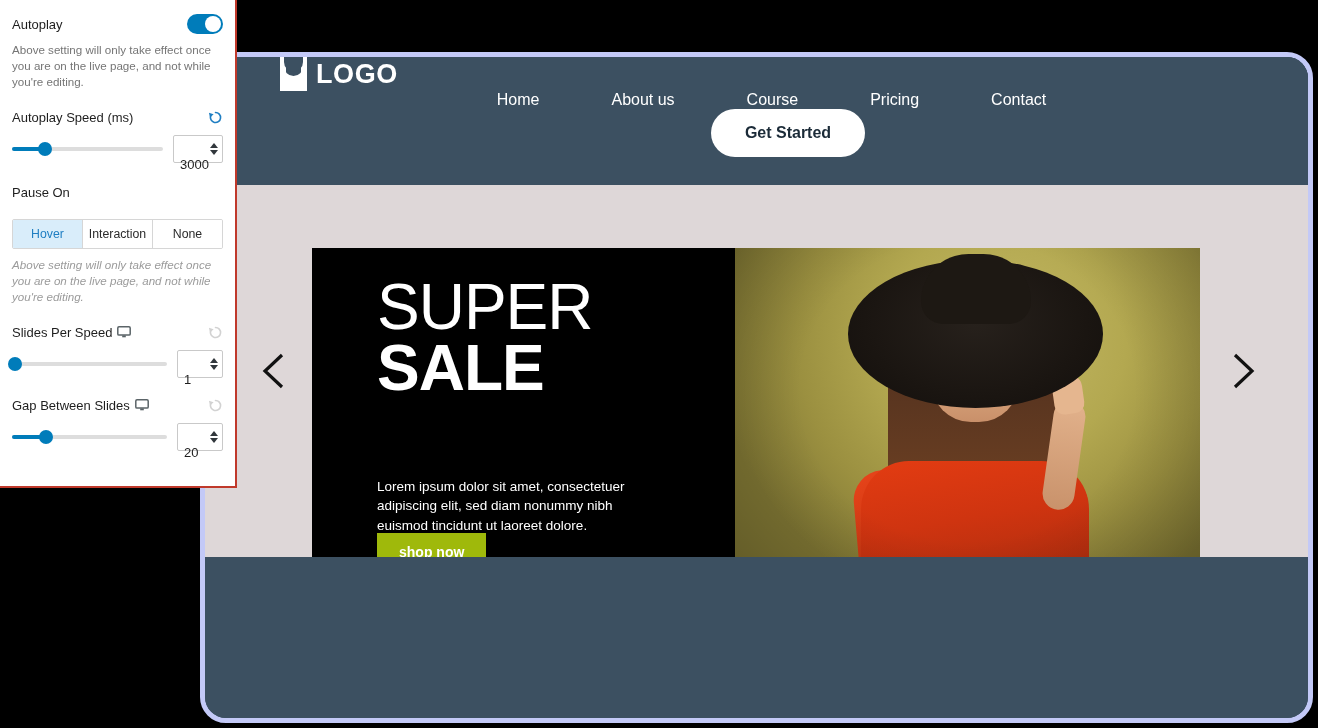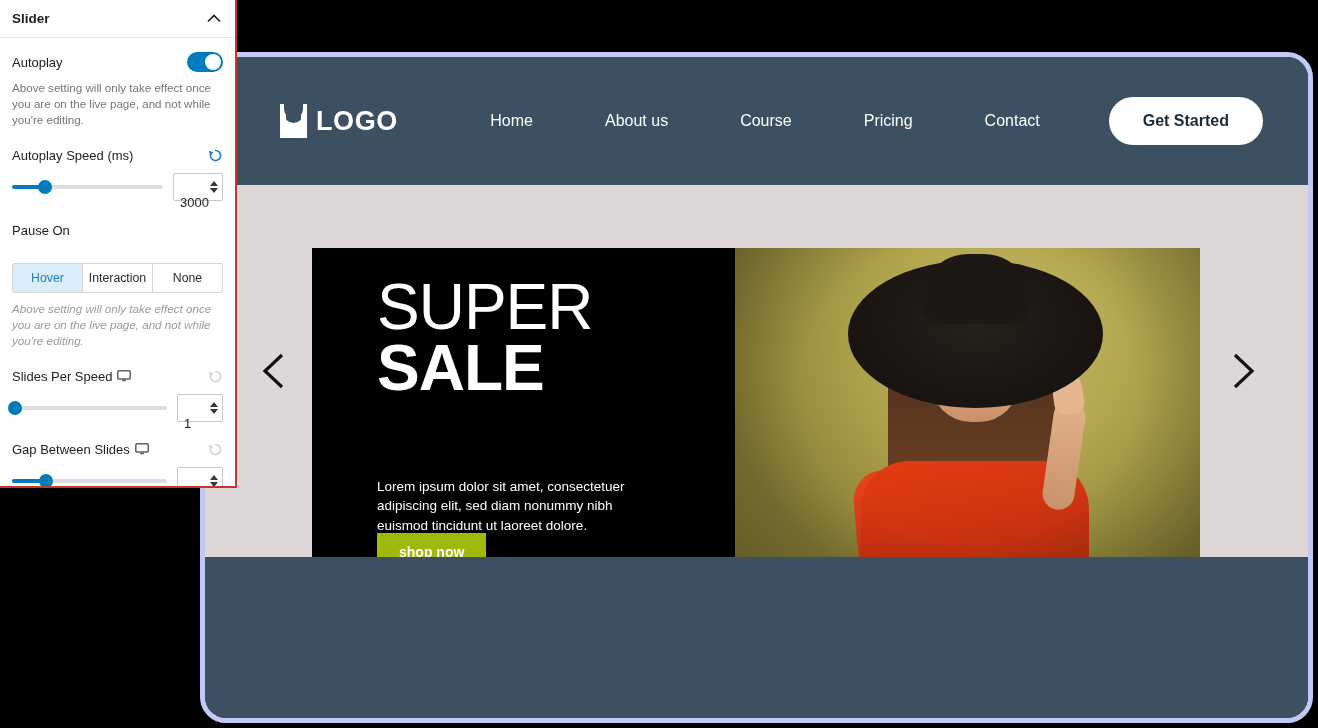--- a/index.html
+++ b/index.html
@@ -42,20 +42,21 @@
     position: absolute;
     left: 0;
     top: 0;
     right: 0;
     height: 128px;
     background: #3c5061;
     display: flex;
     align-items: center;
     padding: 0 45px 0 75px;
     box-sizing: border-box;
+    flex-direction: column;
   }
   #brand {
     display: flex;
     align-items: center;
     gap: 9px;
     margin-right: auto;
   }
   .logo-mark {
     width: 27px;
     height: 34px;
@@ -425,21 +426,21 @@
     width: 0; height: 0;
     border-left: 4px solid transparent;
     border-right: 4px solid transparent;
   }
   .spinner .up { border-bottom: 5px solid #31373c; }
   .spinner .dn { border-top: 5px solid #31373c; }
 
   
   .segmented {
     display: flex;
-    margin-top: 24px;
+    margin-top: 18px;
     border: 1px solid #d6d6d6;
     border-radius: 2px;
     overflow: hidden;
   }
   .seg {
     flex: 1;
     text-align: center;
     font-size: 12.3px;
     color: #2b2b2b;
     padding: 7px 0;
@@ -532,28 +533,20 @@
           <div class="photo-vig"></div>
         </div>
       </div>
     </section>
 
   </div>
 </div>
 
 <aside id="settings-panel">
 
-  <div class="panel-head">
-    <span class="panel-title">Slider</span>
-    <span class="icon-btn">
-      <svg width="14" height="9" viewBox="0 0 14 9">
-        <polyline points="1,7.5 7,1.5 13,7.5" fill="none" stroke="#1e1e1e" stroke-width="1.6"></polyline>
-      </svg>
-    </span>
-  </div>
 
   <div class="panel-body">
 
     <div class="row-between" style="margin-top:14px;gap:28px;">
       <span class="field-label">Autoplay</span>
       <span class="toggle">
           <span class="knob"></span>
         </span>
     </div>
     <div class="help-text">Above setting will only take effect once you are on the live page, and not while you're editing.</div>

